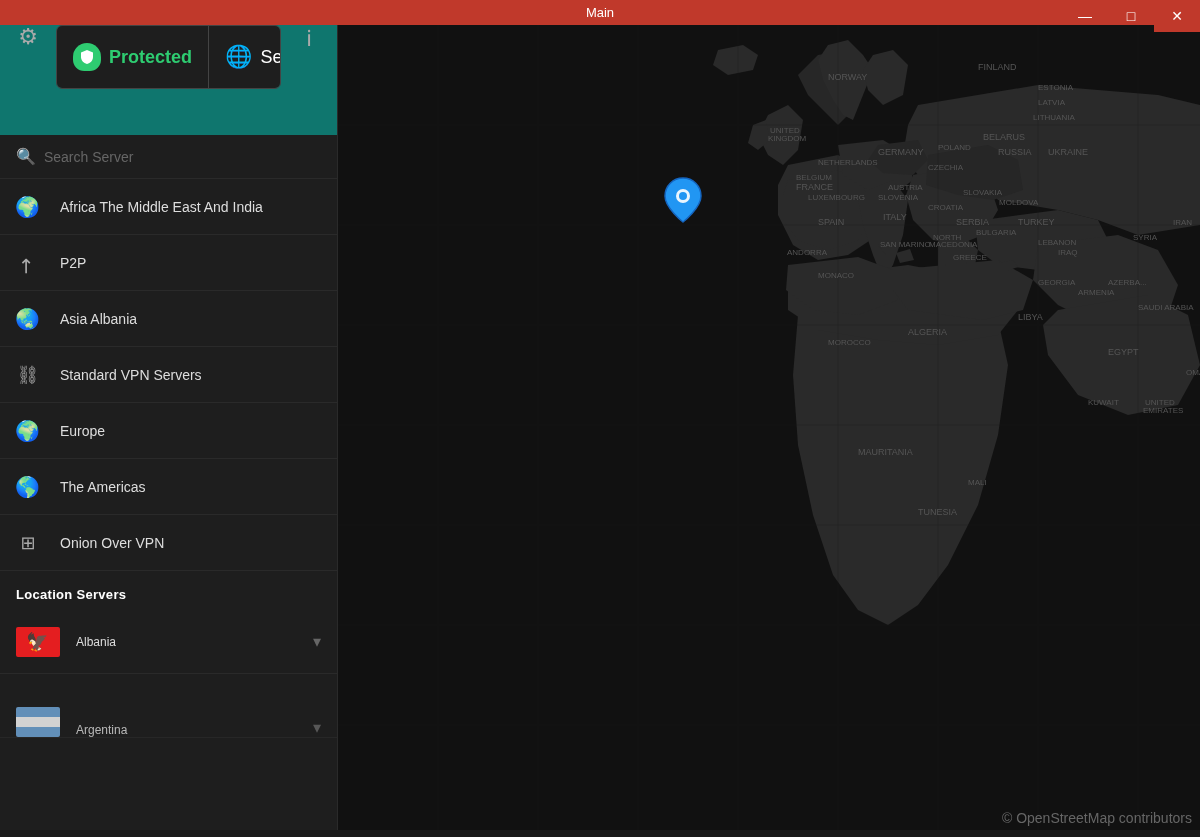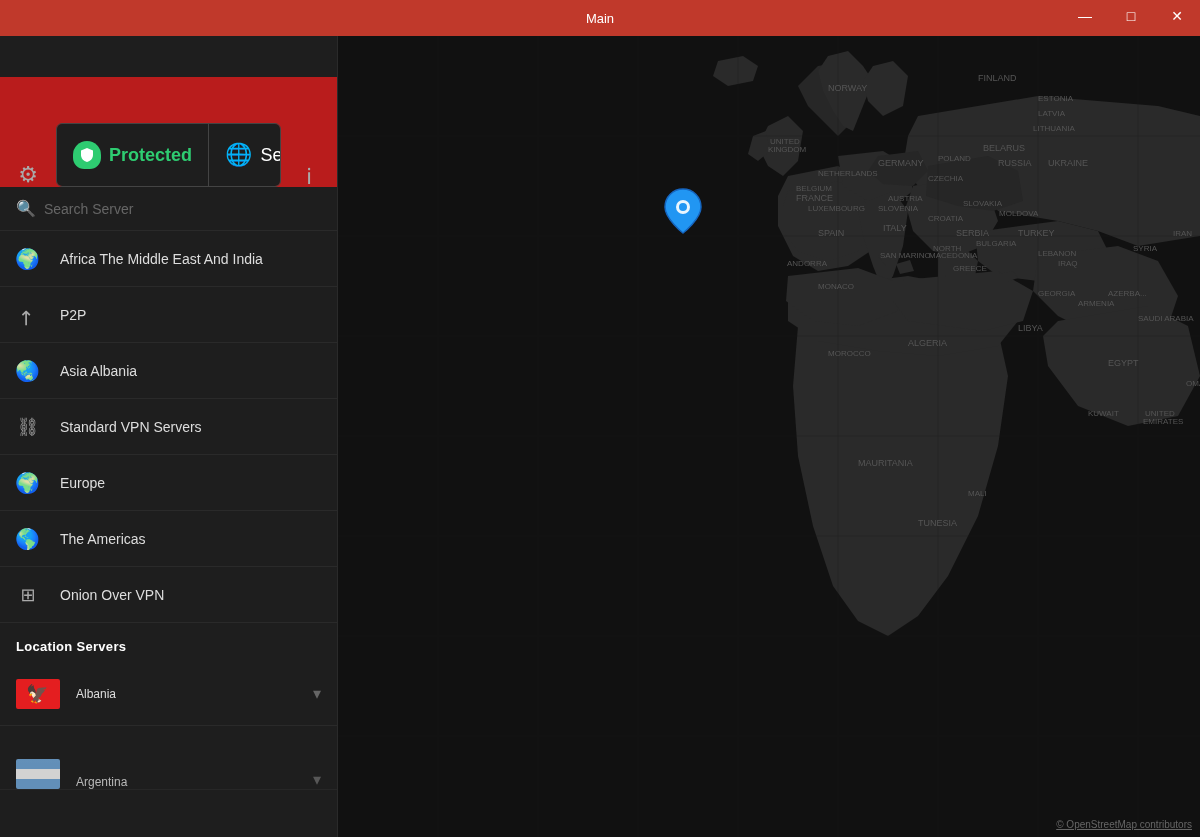--- a/index.html
+++ b/index.html
@@ -9,21 +9,21 @@
       background: #1a1a1a;
       font-family: 'Segoe UI', Arial, sans-serif;
       color: #fff;
       overflow: hidden;
       position: relative;
     }
 
     
     .title-bar {
       width: 100%;
-      height: 36px;
+      height: 25px;
       background: #c0392b;
       display: flex;
       align-items: center;
       justify-content: center;
       position: relative;
       z-index: 100;
     }
     .title-bar-title {
       color: #fff;
       font-size: 13px;
@@ -66,26 +66,25 @@
       overflow-y: auto;
       border-right: 1px solid #2a2a2a;
     }
     .sidebar::-webkit-scrollbar { width: 4px; }
     .sidebar::-webkit-scrollbar-track { background: #1e1e1e; }
     .sidebar::-webkit-scrollbar-thumb { background: #444; border-radius: 2px; }
 
     
     .header-bar {
       display: flex;
-      align-items: flex-end;
-      background: #b91c1c;
+      align-items: flex-start;
+      background: #0f766e;
       padding: 0 8px;
       height: 110px;
       flex-shrink: 0;
-      margin-top: 41px;
     }
     .header-settings {
       width: 40px;
       display: flex;
       align-items: center;
       justify-content: center;
       flex-shrink: 0;
     }
     .header-middle {
       flex: 1;
@@ -239,26 +238,25 @@
       padding: 10px 24px;
       font-size: 14px;
       font-weight: 600;
       cursor: pointer;
       z-index: 10;
     }
 
     
     .osm-credit {
       position: absolute;
-      bottom: 11px;
+      bottom: 4px;
       right: 8px;
-      font-size: 10px;
+      font-size: 14px;
       color: #666;
       z-index: 10;
-      text-decoration: underline;
     }
 
     
     .flag-albania {
       background: #e41e20;
       display: flex;
       align-items: center;
       justify-content: center;
     }
     .flag-albania::after {

